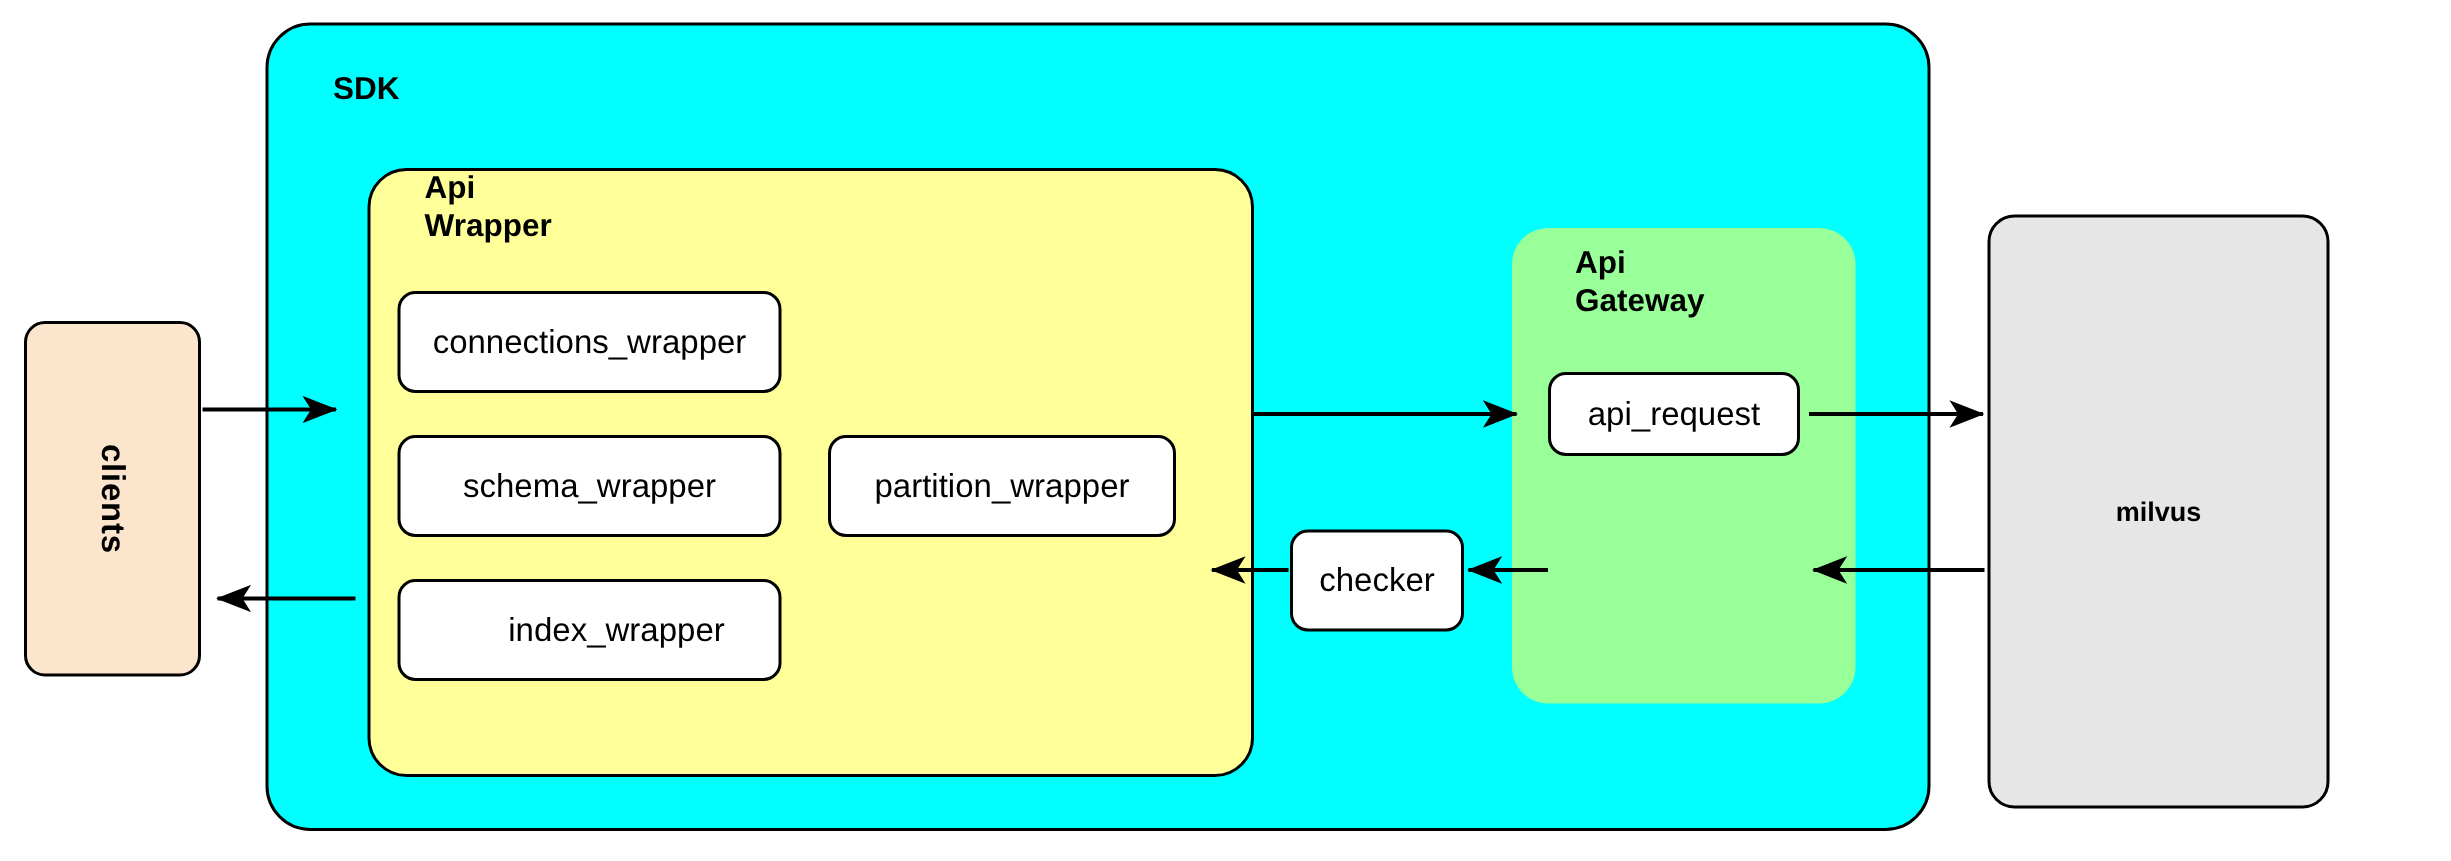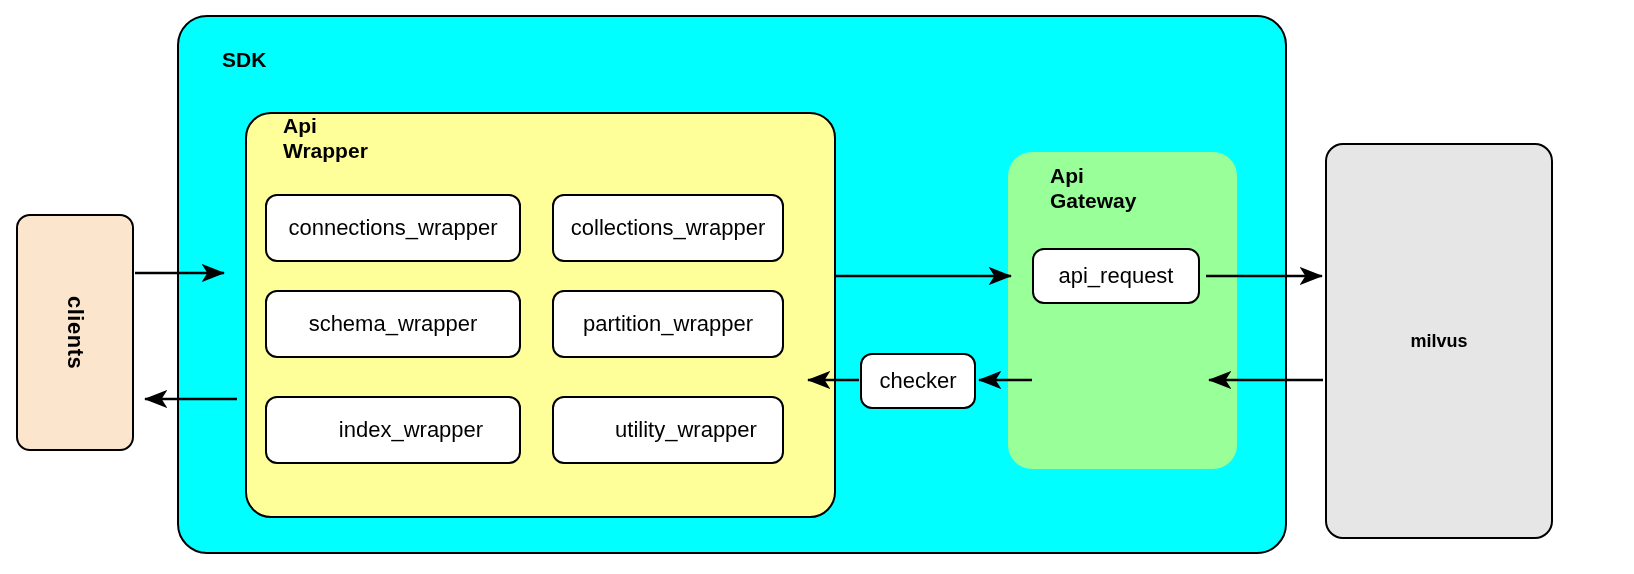--- a/index.html
+++ b/index.html
@@ -125,37 +125,37 @@
 
   
   .wrapper-box {
     width: 256px;
     height: 68px;
   }
   .col-a { left: 265px; }
   .col-b { left: 552px; width: 232px; }
   .row-1 { top: 194px; }
   .row-2 { top: 290px; }
-  .row-3 { top: 396px; padding-left: 36px; }
+  .row-3 { top: 386px; padding-left: 36px; }
 
   
   .gw-box {
     left: 1032px;
     width: 168px;
     height: 56px;
   }
   #api-request-box  { top: 248px; }
   #api-response-box { top: 352px; }
 
   
   #checker-box {
     left: 860px;
     top: 353px;
     width: 116px;
-    height: 56px;
+    height: 68px;
   }
 
   
   #arrow-layer {
     position: absolute;
     left: 0;
     top: 0;
     width: 1634px;
     height: 574px;
     pointer-events: none;
@@ -173,34 +173,28 @@
   <div class="node" id="sdk-container"></div>
   <div class="container-label" id="sdk-label">SDK</div>
 
   <div class="node" id="api-wrapper-container"></div>
   <div class="container-label" id="api-wrapper-label">Api
 Wrapper</div>
 
   <div class="node leaf wrapper-box col-a row-1">
     <span>connections_wrapper</span>
   </div>
-  <div class="node leaf wrapper-box col-b row-1">
-    <span>collections_wrapper</span>
-  </div>
   <div class="node leaf wrapper-box col-b row-2">
     <span>partition_wrapper</span>
   </div>
   <div class="node leaf wrapper-box col-a row-2">
     <span>schema_wrapper</span>
   </div>
   <div class="node leaf wrapper-box col-a row-3">
     <span>index_wrapper</span>
-  </div>
-  <div class="node leaf wrapper-box col-b row-3">
-    <span>utility_wrapper</span>
   </div>
 
   <div class="node leaf" id="checker-box">
     <span>checker</span>
   </div>
 
   <div class="node" id="api-gateway-container"></div>
   <div class="container-label" id="api-gateway-label">Api
 Gateway</div>
 

